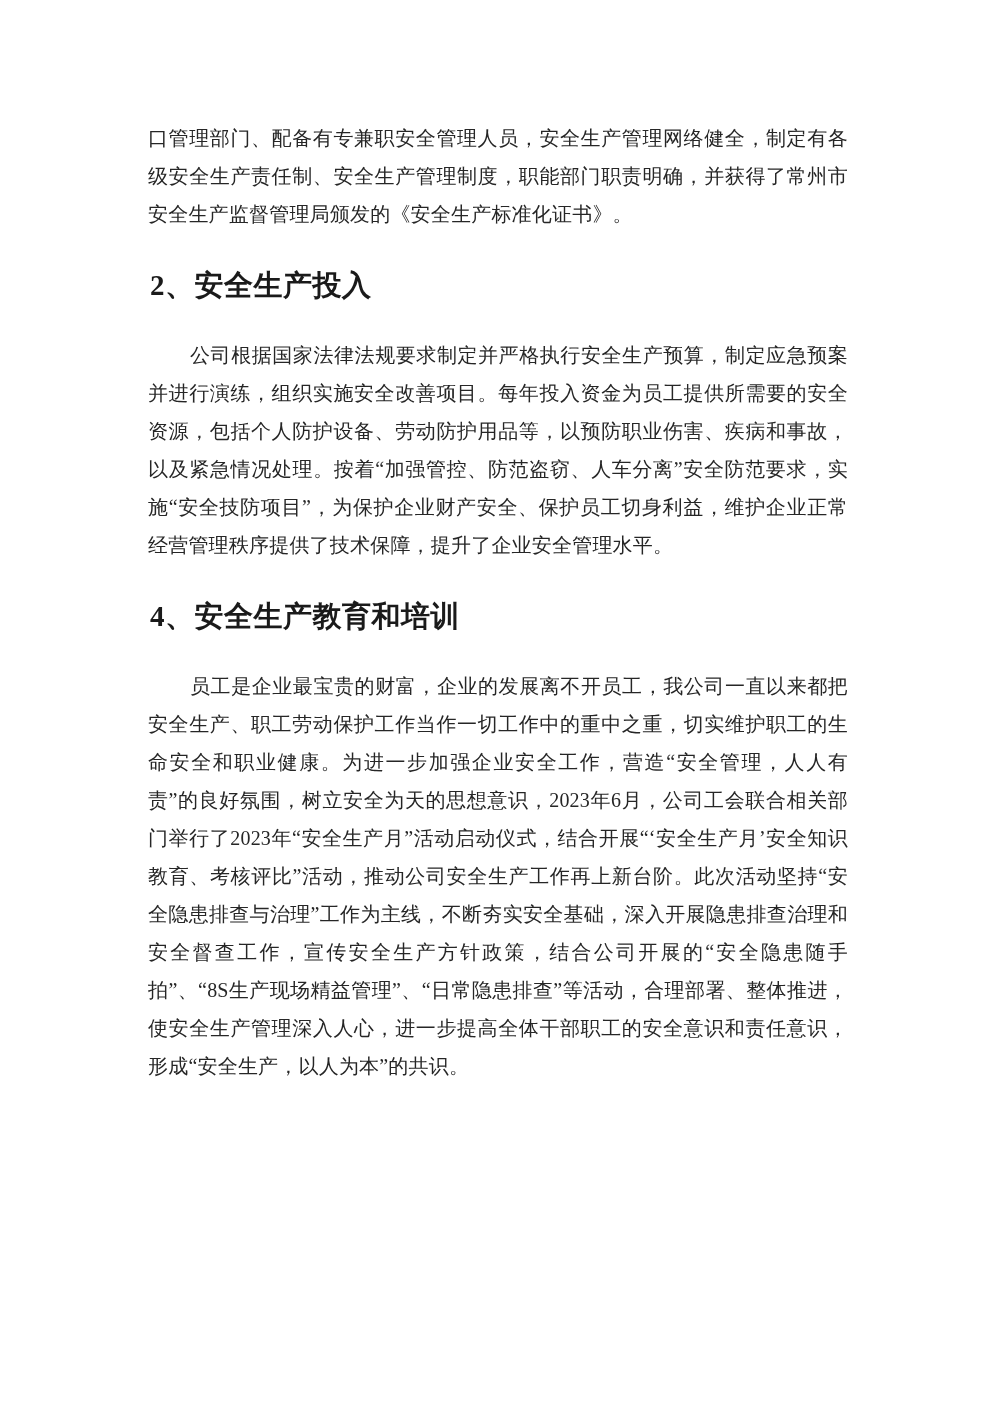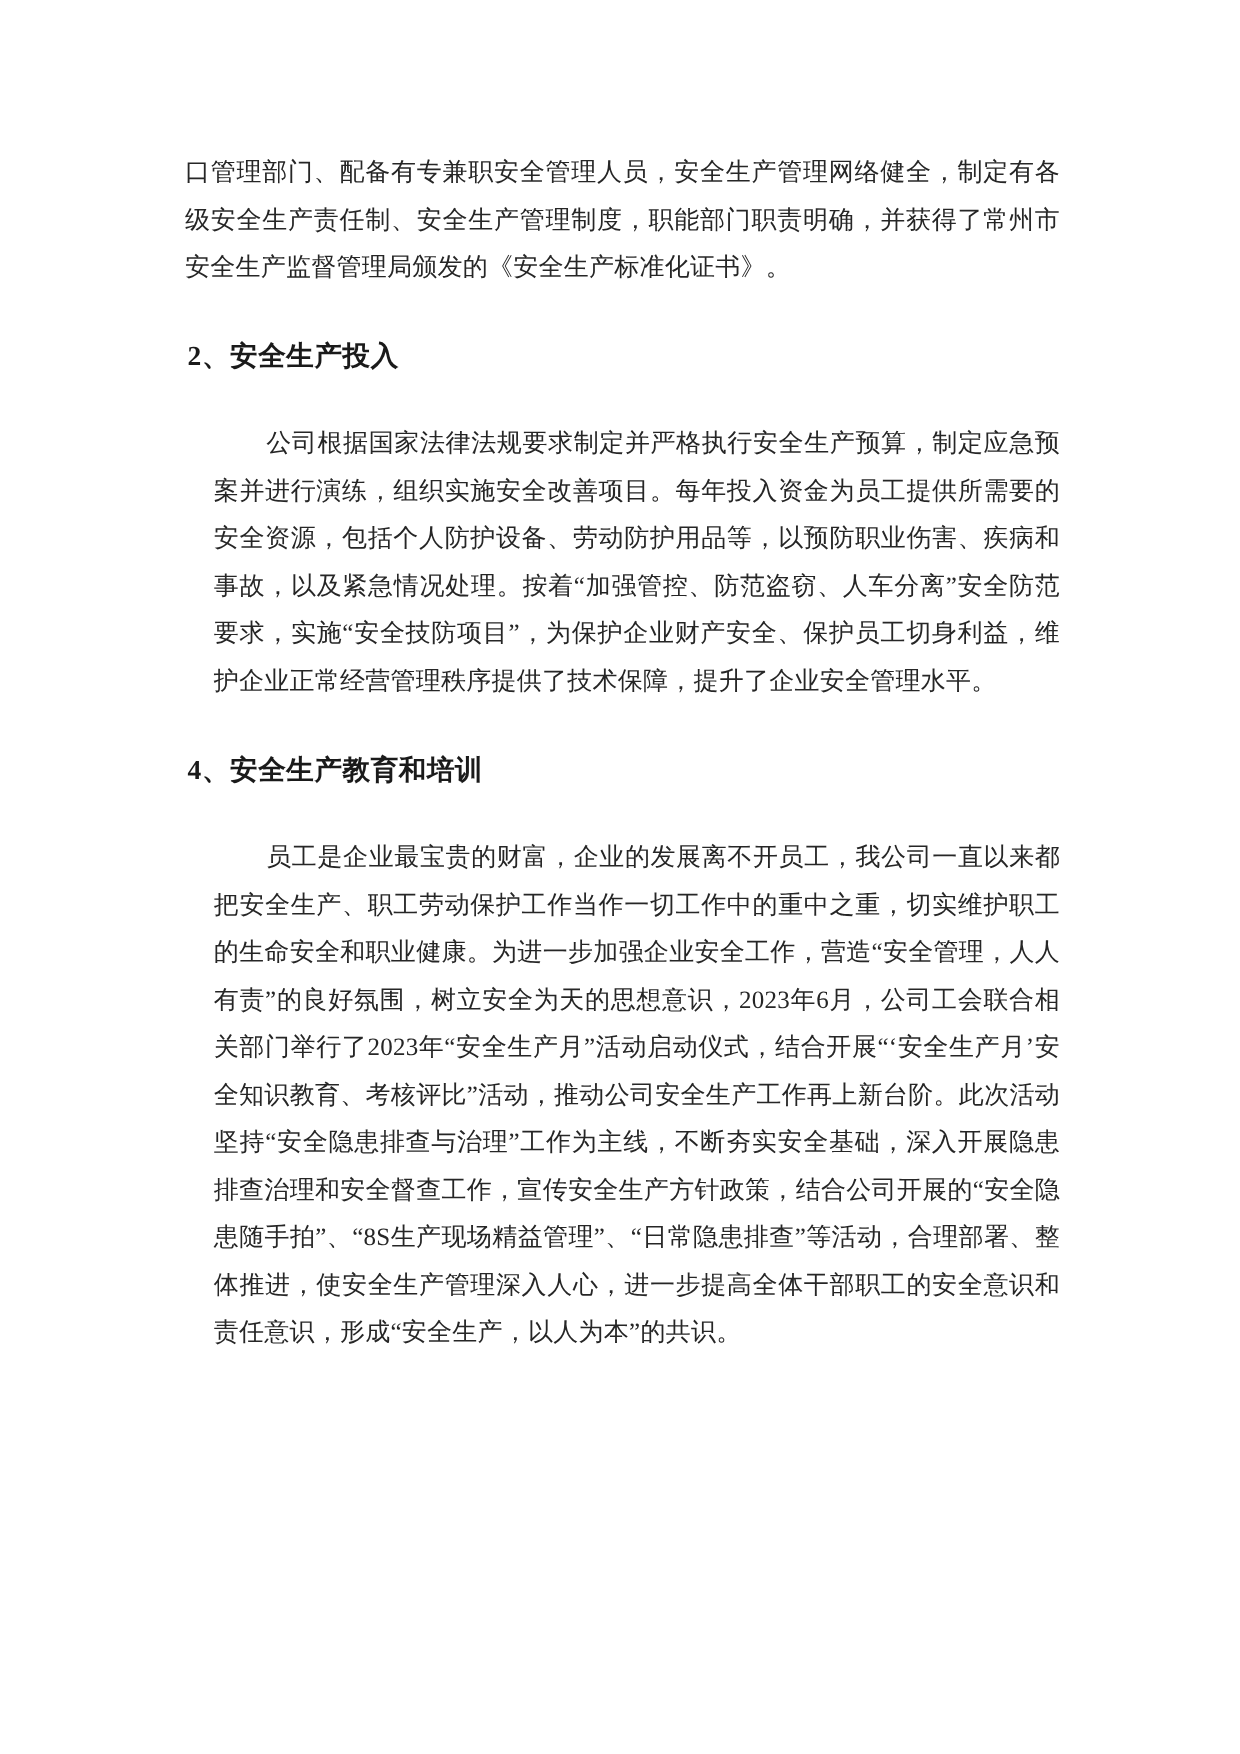--- a/index.html
+++ b/index.html
@@ -25,25 +25,24 @@
   .para {
     margin: 0;
     font-size: 20px;
     line-height: 38px;
     text-align: justify;
     text-justify: inter-ideograph;
     letter-spacing: 0.2px;
   }
   .para.indent {
     text-indent: 2.1em;
-    margin-left: 23px;
   }
   .heading {
     margin: 31px 0 30px 2px;
-    font-size: 22px;
+    font-size: 29px;
     line-height: 42px;
     font-weight: bold;
     color: #1a1a1a;
     letter-spacing: 0.5px;
   }
 </style>
 </head>
 <body>
 
 <div class="page">

